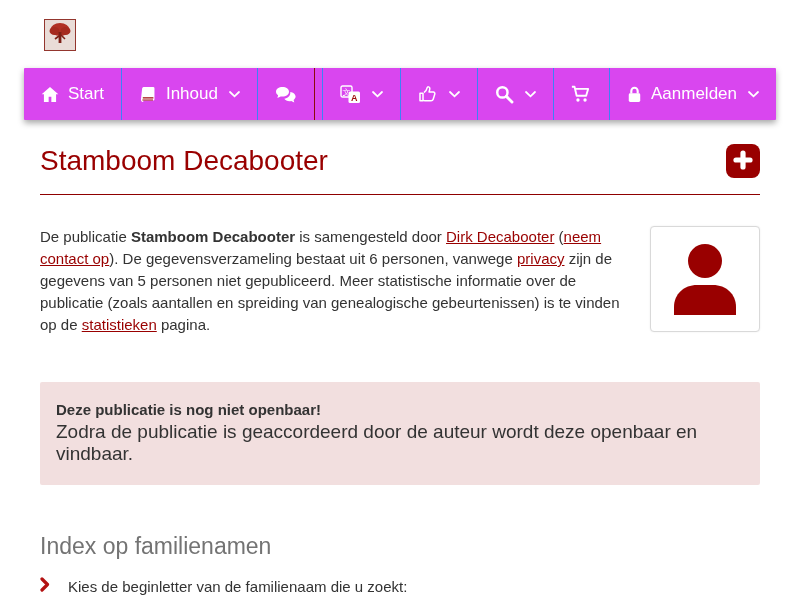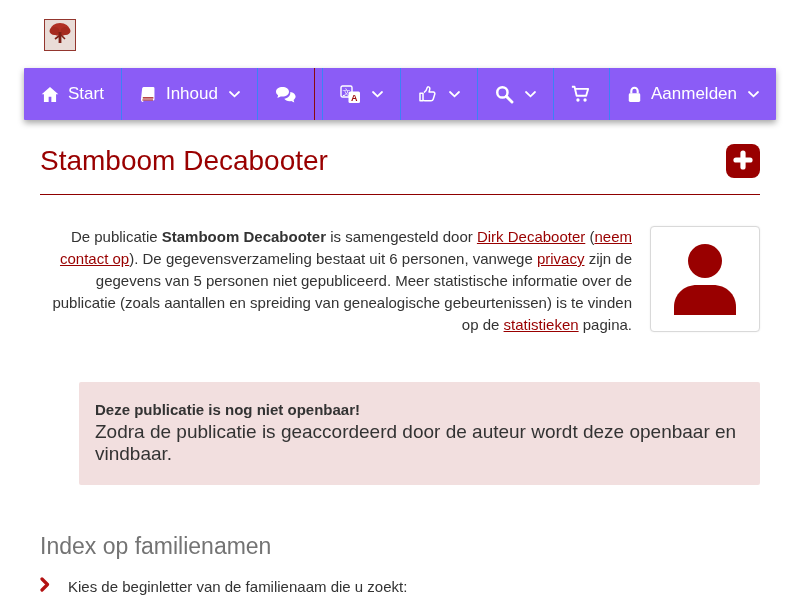--- a/index.html
+++ b/index.html
@@ -9,45 +9,45 @@
 
   
   .brand-row { display:flex; align-items:center; padding:19px 0 0 20px; }
   .logo-box { width:32px; height:32px; border:1px solid #93362e; background:#e9dcd7;
     display:flex; align-items:center; justify-content:center; }
   .brand-text { margin-left:10px; font-size:24px; letter-spacing:.2px; }
   .brand-gray { color:#8a8a8a; }
   .brand-red { color:#990000; font-weight:bold; }
 
   
-  .navbar { margin-top:17px; height:52px; background:#8b5cf6; display:flex; align-items:stretch;
+  .navbar { margin-top:17px; height:52px; background:#d946ef; display:flex; align-items:stretch;
     box-shadow:0 3px 6px rgba(0,0,0,.35); border-radius:1px; }
   .nav-item { display:flex; align-items:center; gap:9px; padding:0 17px; color:#fff;
     font-size:17px; border-left:1px solid #3b82f6; cursor:pointer; white-space:nowrap; }
   .nav-item:first-child { border-left:none; }
   .nav-spacer { flex:1; border-left:1px solid #8a0a0a; }
   .nav-item svg { display:block; }
   .chev { margin-left:2px; }
 
   
   .content { padding:0 16px; }
   .title-row { margin-top:24px; display:flex; align-items:center; justify-content:space-between; }
   h1.page-title { color:#990000; font-size:28px; font-weight:normal; }
   .add-btn { width:34px; height:34px; background:#990000; border:none; border-radius:8px;
     display:flex; align-items:center; justify-content:center; cursor:pointer; }
   .title-hr { border:none; border-top:1px solid #8f0000; margin-top:16px; }
 
-  .intro-row { margin-top:31px; display:flex;text-align:right; }
+  .intro-row { margin-top:31px; display:flex; }
   .intro-text { width:592px; font-size:15px; line-height:22px; }
   .intro-text a { color:#990000; text-decoration:underline; }
   .avatar-frame { margin-left:auto; width:110px; height:106px; background:#fff;
     border:1px solid #d9d9d9; border-radius:4px; box-shadow:0 0 2px rgba(0,0,0,.08);
     display:flex; align-items:center; justify-content:center; }
 
-  .notice-box { margin-top:46px; background:#f2dfdf; padding:17px 16px 20px 16px; border-radius:2px;margin-left:39px; }
+  .notice-box { margin-top:46px; background:#f2dfdf; padding:17px 16px 20px 16px; border-radius:2px; }
   .notice-title { font-weight:bold; font-size:15px; line-height:22px; color:#333; }
   .notice-body { font-size:19px; line-height:22px; color:#333; }
 
   h2.section-heading { margin-top:48px; color:#737373; font-size:23px; font-weight:normal; }
   .instruction-row { margin-top:17px; display:flex; align-items:center; gap:18px;
     font-size:15px; color:#333; }
 </style>
 </head>
 <body>
 

